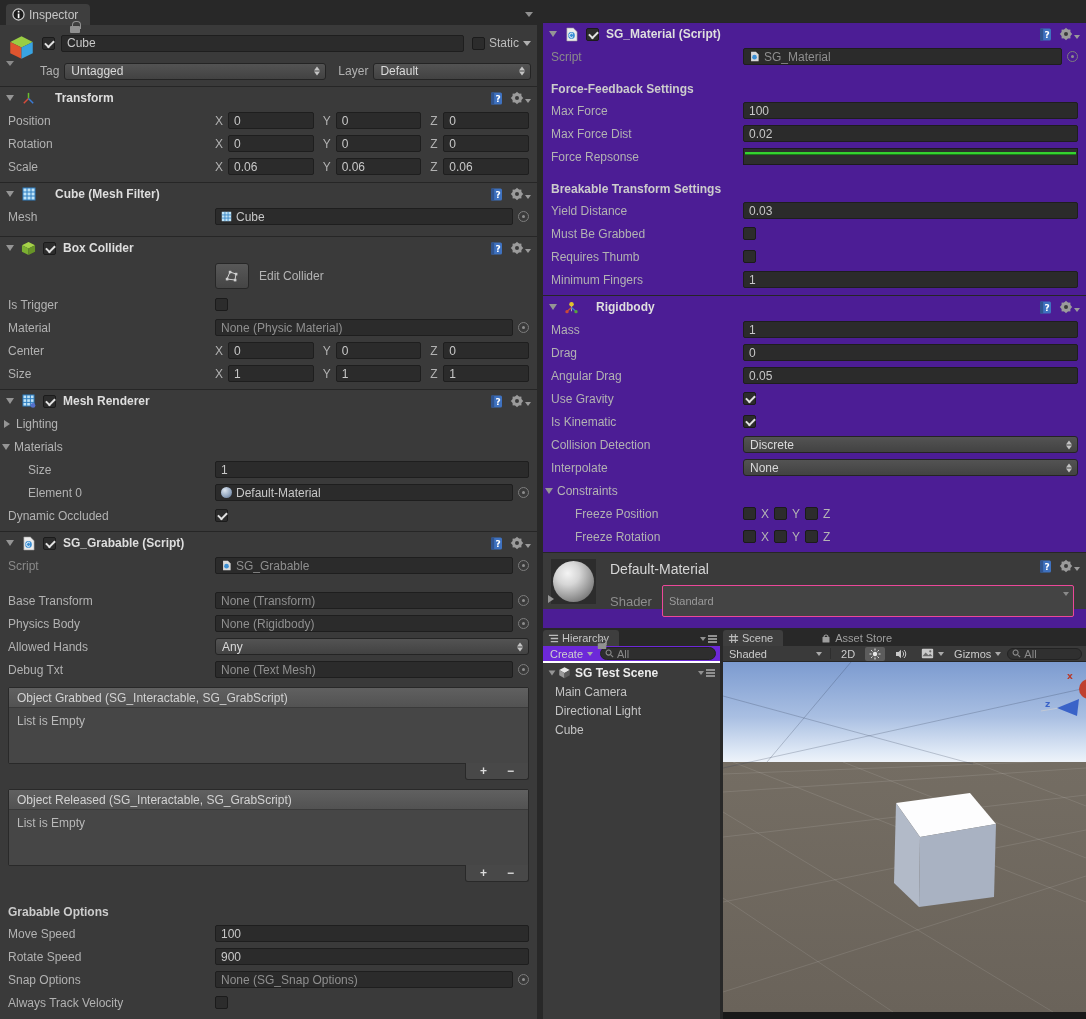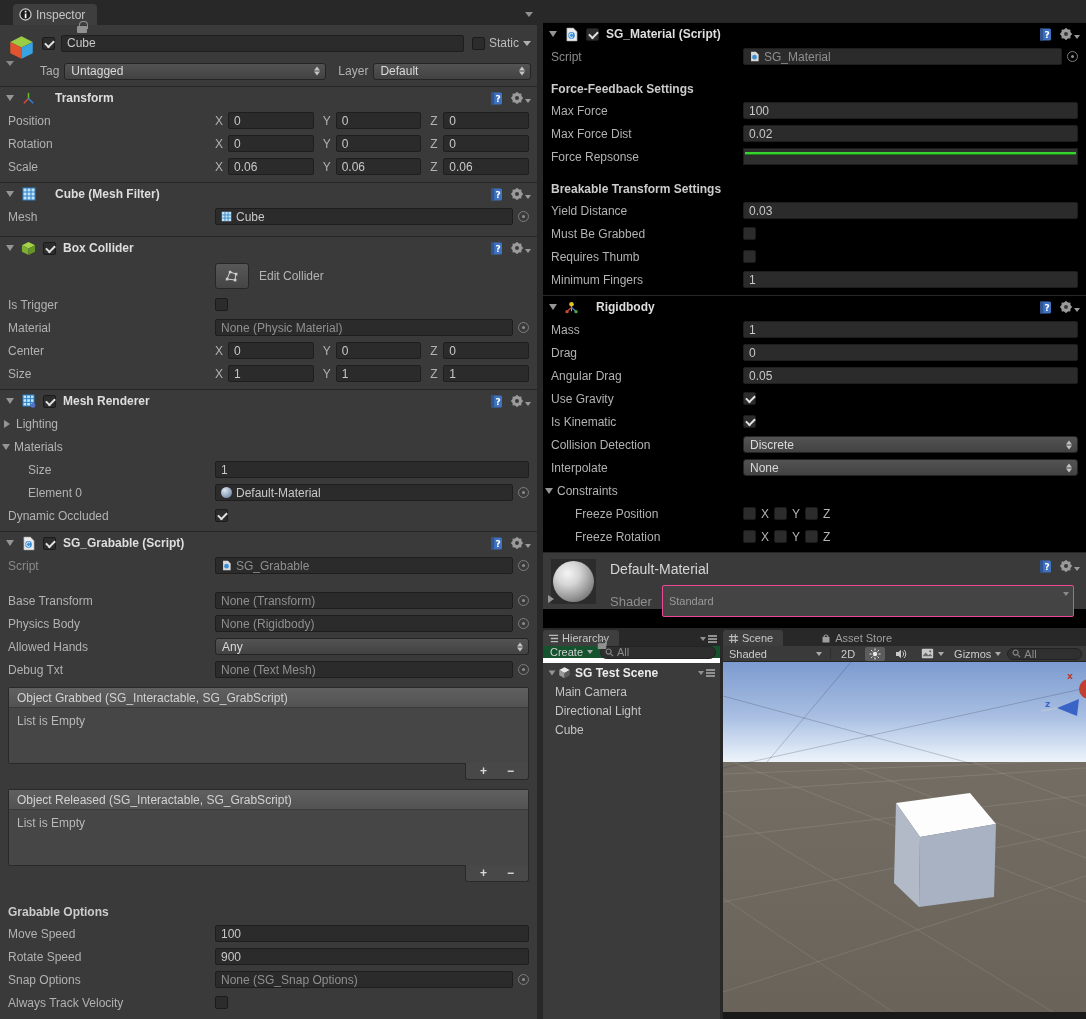--- a/index.html
+++ b/index.html
@@ -3,28 +3,28 @@
 <meta charset="utf-8">
 <style>
   * { box-sizing: border-box; margin:0; padding:0; }
   html,body { width:1086px; height:1019px; overflow:hidden; background:#282828;
     font-family:"Liberation Sans","DejaVu Sans",sans-serif; font-size:12px; color:#b4b4b4; }
   .abs { position:absolute; }
 
   
   #left-panel { position:absolute; left:0; top:0; width:537px; height:1019px; background:#3a3a3a; }
   #v-divider { position:absolute; left:537px; top:0; width:6px; height:1019px; background:#282828; }
-  #right-panel { position:absolute; left:543px; top:0; width:543px; height:628px; background:#000000; }
+  #right-panel { position:absolute; left:543px; top:0; width:543px; height:628px; background:#4c1d95; }
   #right-top-strip { height:22px; background:#282828; }
   #bottom-right { position:absolute; left:543px; top:628px; width:543px; height:391px; background:#282828; }
 
   
   .tabbar { height:25px; background:#282828; position:relative; display:flex; align-items:flex-end; }
   .tab { background:#3e3e3e; border-radius:4px 4px 0 0; height:21px; display:flex; align-items:center;
-         padding:0 12px 0 6px; margin-left:13px; color:#c6c6c6; gap:4px; }
+         padding:0 12px 0 6px; margin-left:6px; color:#c6c6c6; gap:4px; }
   .tabbar-sm { height:18px; background:#282828; display:flex; align-items:flex-end; position:relative; }
   .tab-sm { background:#3e3e3e; border-radius:3px 3px 0 0; height:16px; display:flex; align-items:center;
             padding:0 10px 0 5px; margin-left:0px; color:#c6c6c6; gap:3px; font-size:11px; }
   .tab-flat { display:flex; align-items:center; gap:4px; height:16px; color:#9e9e9e; font-size:11px; padding:0 8px; }
 
   
   .comp { border-top:1px solid #262626; padding-bottom:4px; }
   .comp-header { height:22px; display:flex; align-items:center; padding:0 4px 0 4px; position:relative; }
   .ctitle { font-weight:bold; color:#dedede; margin-left:7px; }
   .spacer { flex:1; }
@@ -131,21 +131,21 @@
   .mat-shader-row { position:absolute; left:67px; top:32px; right:12px; display:flex; align-items:center; gap:10px; }
   .mat-shader-lbl { color:#8d8d8d; font-size:13px; }
   .mat-dd { flex:1; height:32px; background:#444444; border:1px solid #ec4899; border-radius:2px;
             color:#9b9b9b; display:flex; align-items:center; padding:0 6px; position:relative; font-size:11px; }
   .mat-dd .sarr { position:absolute; right:4px; top:6px; width:0; height:0;
                   border-left:3px solid transparent; border-right:3px solid transparent; border-top:4px solid #8a8a8a; }
   .mat-icons { position:absolute; right:4px; top:6px; display:flex; align-items:flex-start; }
 
   
   #hierarchy { position:absolute; left:0; top:0; width:177px; height:391px; background:#3b3b3b; }
-  .h-toolbar { height:17px; background:#14532d; border-bottom:5px solid #ffffff; display:flex; align-items:center; padding:0 4px; gap:4px; }
+  .h-toolbar { height:17px; background:#6d28d9; border-bottom:2px solid #ffffff; display:flex; align-items:center; padding:0 4px; gap:4px; }
   .create-btn { display:flex; align-items:center; gap:4px; color:#cfcfcf; font-size:11px; padding:0 3px; }
   .create-btn .tri { width:0;height:0;border-left:3px solid transparent;border-right:3px solid transparent;border-top:4px solid #aaa; }
   .search { flex:1; height:13px; background:#2e2e2e; border:1px solid #232323; border-radius:7px;
             display:flex; align-items:center; padding:0 6px 0 4px; gap:3px; color:#8a8a8a; font-size:11px; }
   .tree-row { height:19px; display:flex; align-items:center; padding-left:3px; position:relative; }
   .tree-row.scene-root { font-weight:bold; color:#ececec; }
   .tree-row .t-lbl { margin-left:4px; }
   .tree-child { height:19px; display:flex; align-items:center; padding-left:12px; color:#c3c3c3; }
   .tree-menu { position:absolute; right:5px; top:6px; }
 

